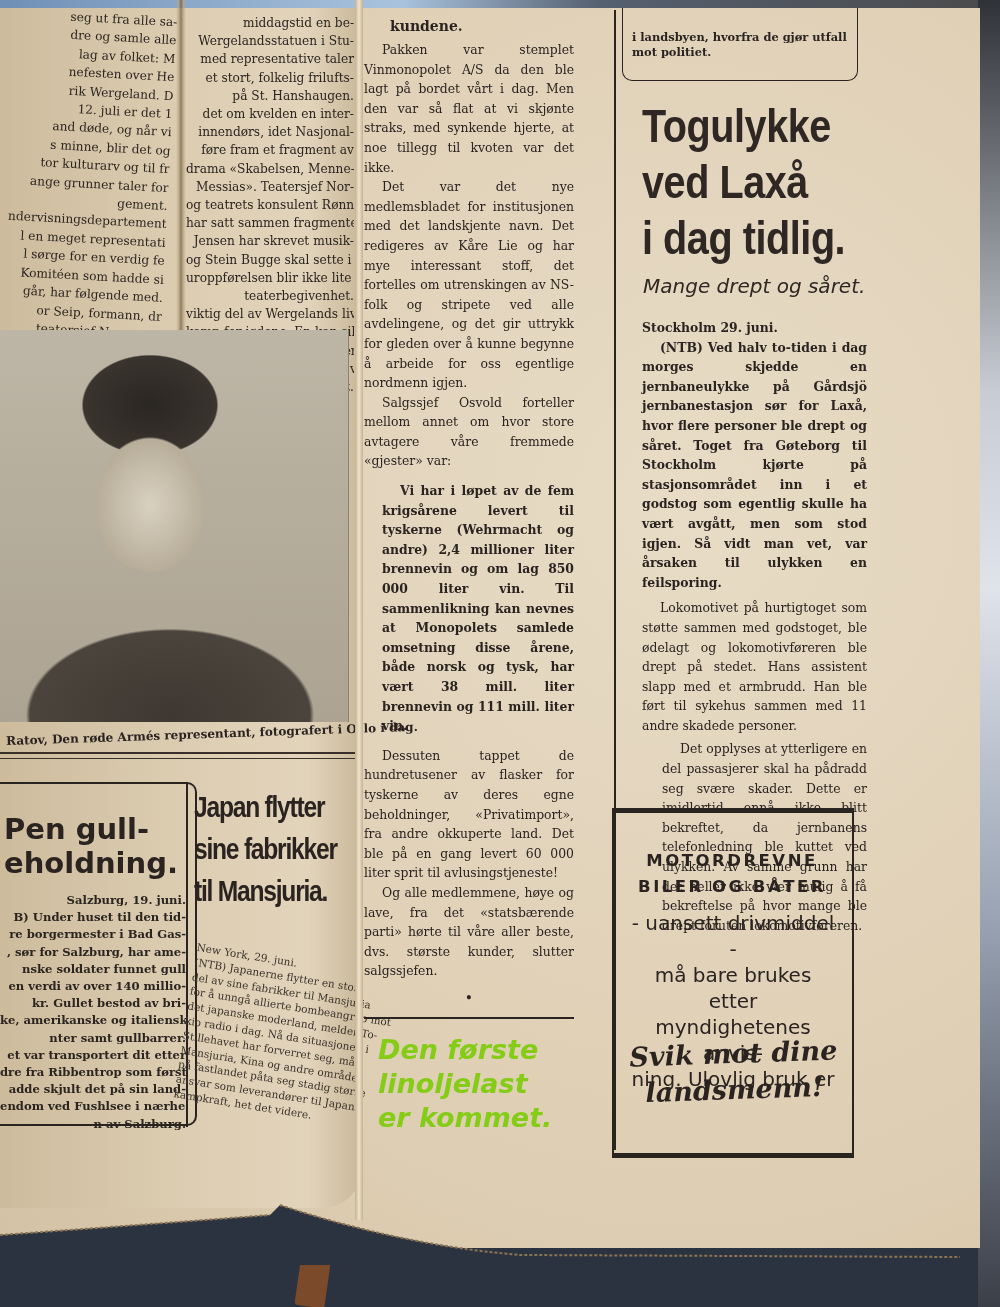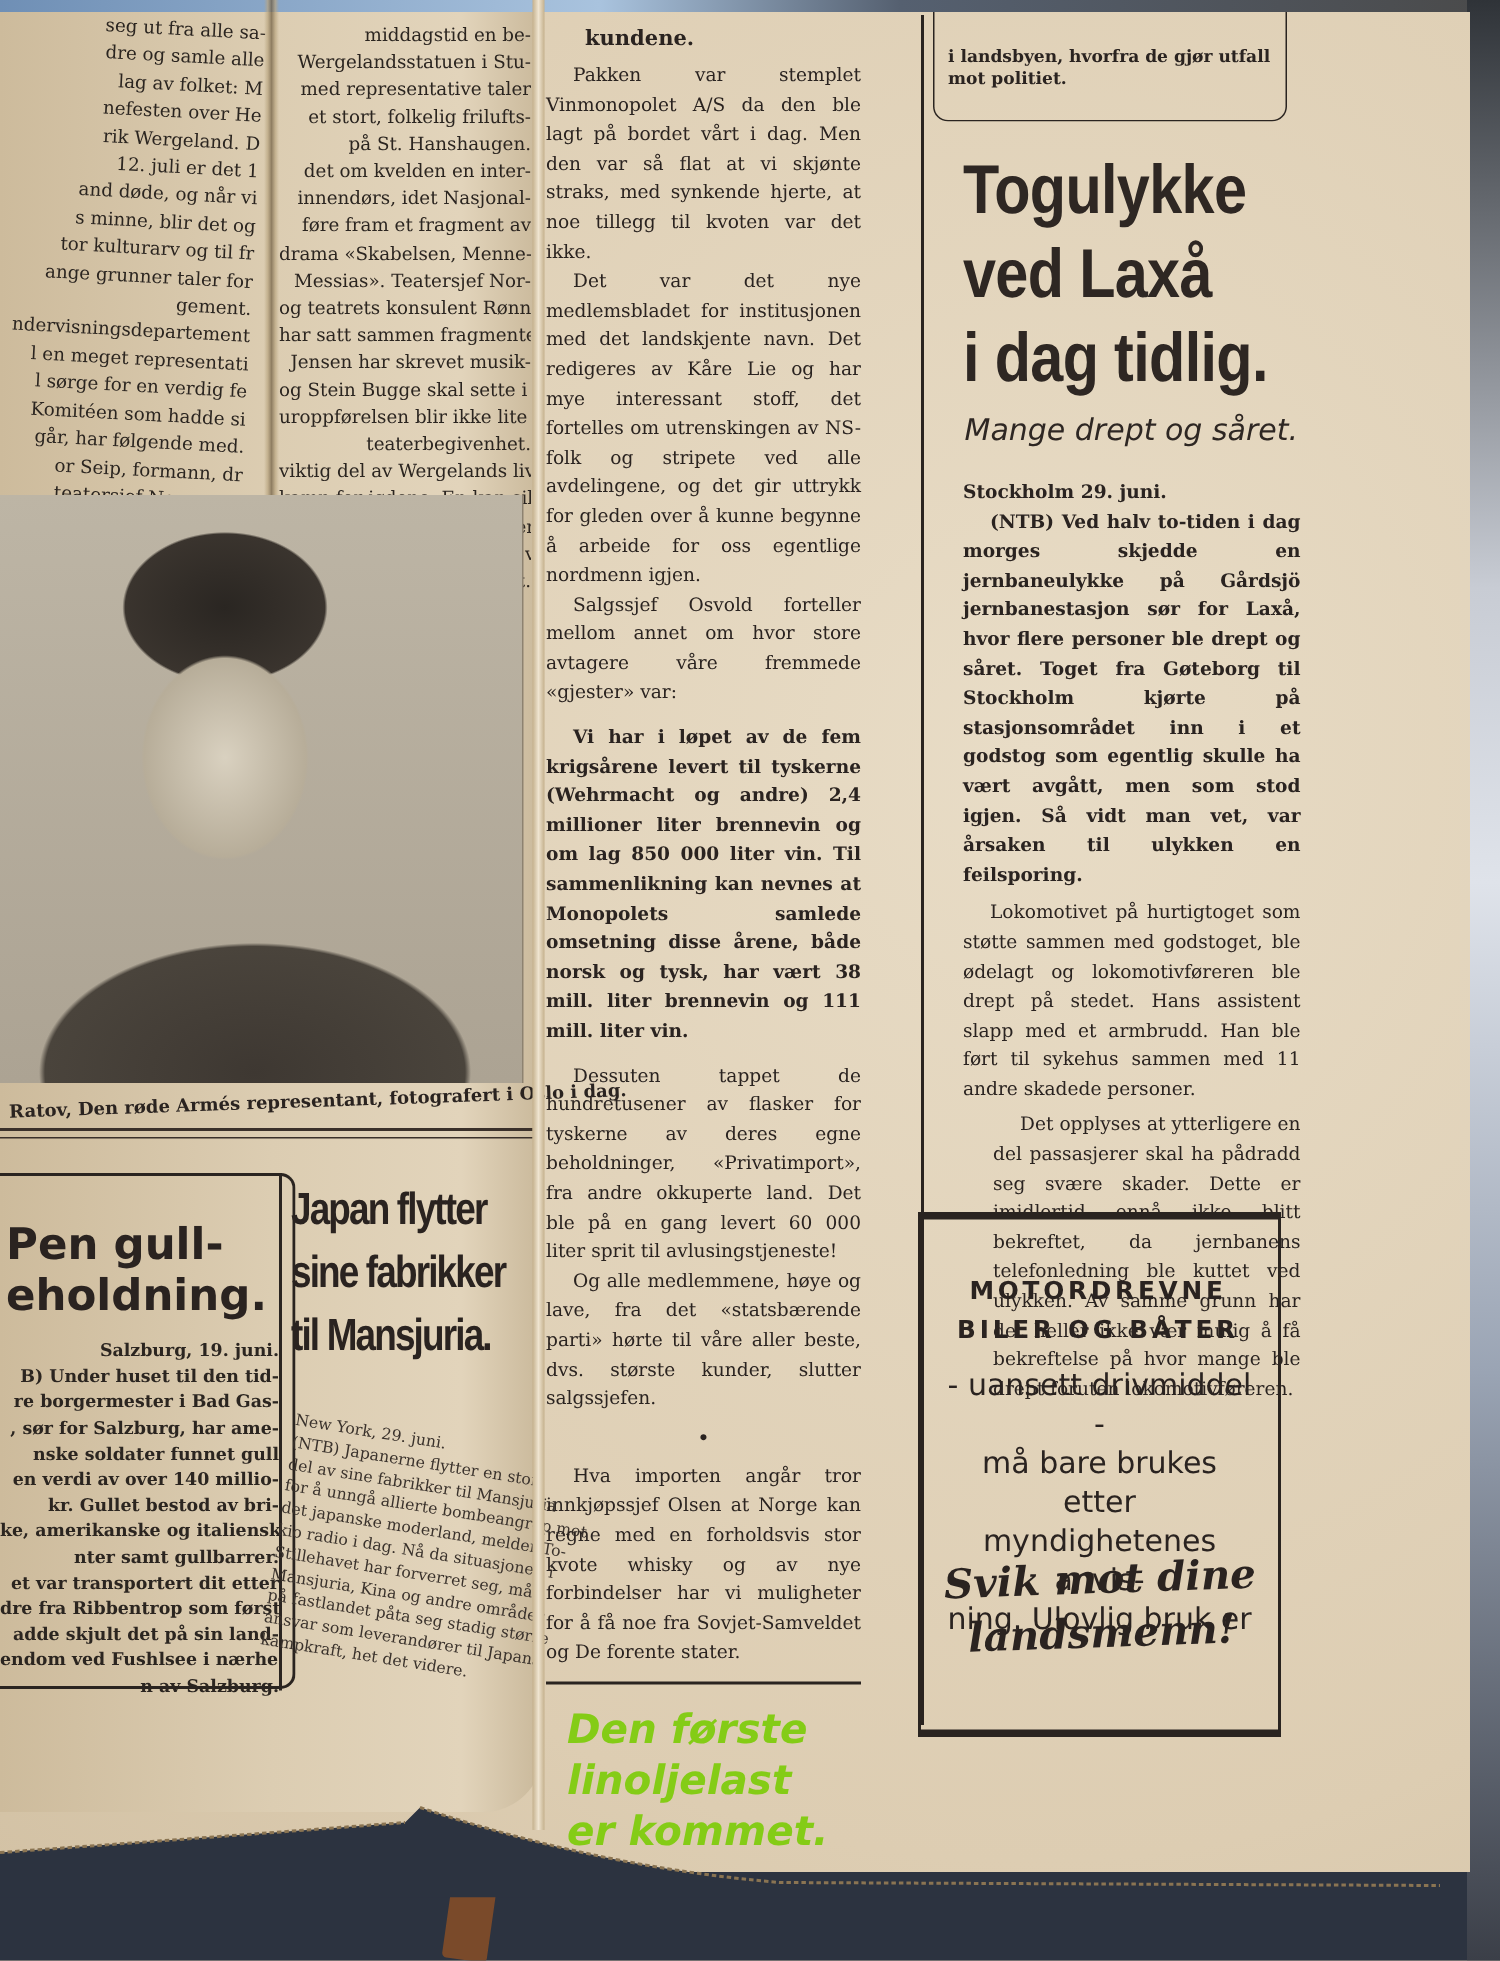--- a/index.html
+++ b/index.html
@@ -72,21 +72,21 @@
   .japan-title { position:absolute; left:194px; top:786px; width:162px; font-family:"Liberation Sans", sans-serif;
     font-weight:bold; font-size:30px; line-height:42px; color:#2a2320; letter-spacing:-1.5px;
     transform:scaleX(0.82); transform-origin:0 0; white-space:nowrap; }
   .japan-body { position:absolute; left:198px; top:940px; width:156px; font-size:10.5px; line-height:14.8px;
     color:#3a322c; transform:rotate(9deg); transform-origin:0 0; }
   .japan-body div { white-space:nowrap; }
 
   
   .col2 { position:absolute; left:364px; top:40px; width:210px; }
   .kundene { position:absolute; left:390px; top:18px; font-weight:bold; font-size:14px; color:#2a2320; }
-  .bold-quote { font-weight:bold; }
+  .bold-quote { font-weight:bold; padding-left:18px; }
   .bold-quote p { text-indent:18px; }
   .dot { text-align:center; font-size:14px; line-height:18px; margin:8px 0 6px; }
   .hr { height:0; border-top:2px solid #2a2420; margin:10px 0 14px; }
   .linolje-title { font-family:"DejaVu Sans", sans-serif; font-style:italic; font-weight:bold;
     font-size:27px; line-height:34px; color:#84cc16; margin:6px 0 10px 14px; }
   .linolje-body { font-size:11.2px; line-height:16.4px; }
   .top-box { position:absolute; left:622px; top:8px; width:234px; height:72px;
     border:1.5px solid #2a2420; border-top:none; border-radius:0 0 10px 10px; }
   .top-box-text { position:absolute; left:632px; top:30px; width:220px; font-size:11.4px; line-height:15px;
     font-weight:bold; color:#2a2320; }
@@ -226,21 +226,20 @@
 <div class="col2 txt">
   <p>Pakken var stemplet Vinmonopolet A/S da den ble lagt på bordet vårt i dag. Men den var så flat at vi skjønte straks, med synkende hjerte, at noe tillegg til kvoten var det ikke.</p>
   <p>Det var det nye medlemsbladet for institusjonen med det landskjente navn. Det redigeres av Kåre Lie og har mye interessant stoff, det fortelles om utrenskingen av NS-folk og stripete ved alle avdelingene, og det gir uttrykk for gleden over å kunne begynne å arbeide for oss egentlige nordmenn igjen.</p>
   <p>Salgssjef Osvold forteller mellom annet om hvor store avtagere våre fremmede «gjester» var:</p>
   <div class="bold-quote" style="margin:10px 0;">
     <p>Vi har i løpet av de fem krigsårene levert til tyskerne (Wehrmacht og andre) 2,4 millioner liter brennevin og om lag 850 000 liter vin. Til sammenlikning kan nevnes at Monopolets samlede omsetning disse årene, både norsk og tysk, har vært 38 mill. liter brennevin og 111 mill. liter vin.</p>
   </div>
   <p>Dessuten tappet de hundretusener av flasker for tyskerne av deres egne beholdninger, «Privatimport», fra andre okkuperte land. Det ble på en gang levert 60 000 liter sprit til avlusingstjeneste!</p>
   <p>Og alle medlemmene, høye og lave, fra det «statsbærende parti» hørte til våre aller beste, dvs. største kunder, slutter salgssjefen.</p>
   <div class="dot">•</div>
-  <p>Hva importen angår tror innkjøpssjef Olsen at Norge kan regne med en forholdsvis stor kvote whisky og av nye forbindelser har vi muligheter for å få noe fra Sovjet-Samveldet og De forente stater.</p>
   <div class="hr"></div>
   <div class="linolje-title">
     <div>Den første</div>
     <div>linoljelast</div>
     <div>er kommet.</div>
   </div>
 </div>
 
 <div class="top-box"></div>
 <div class="top-box-text">i landsbyen, hvorfra de gjør utfall mot politiet.</div>

